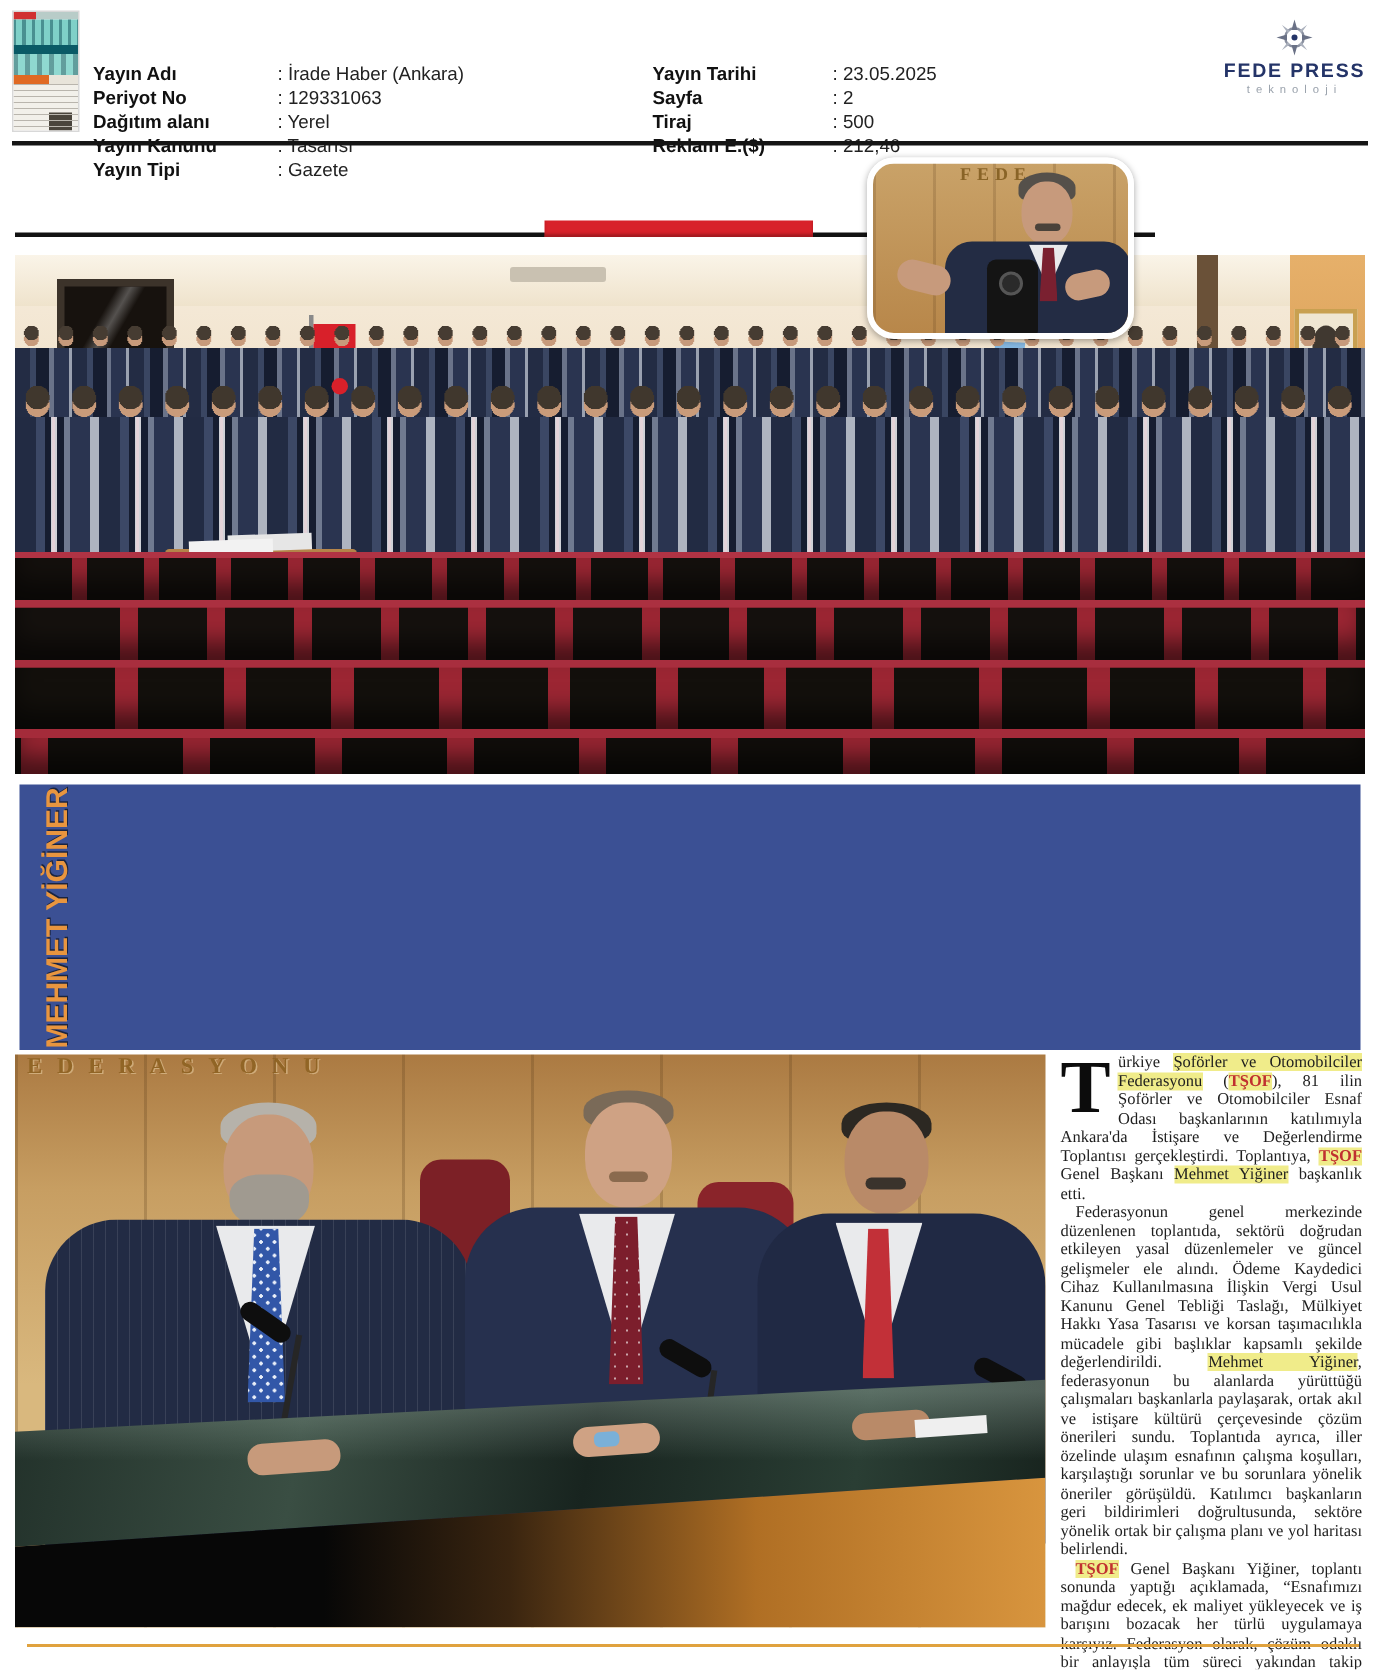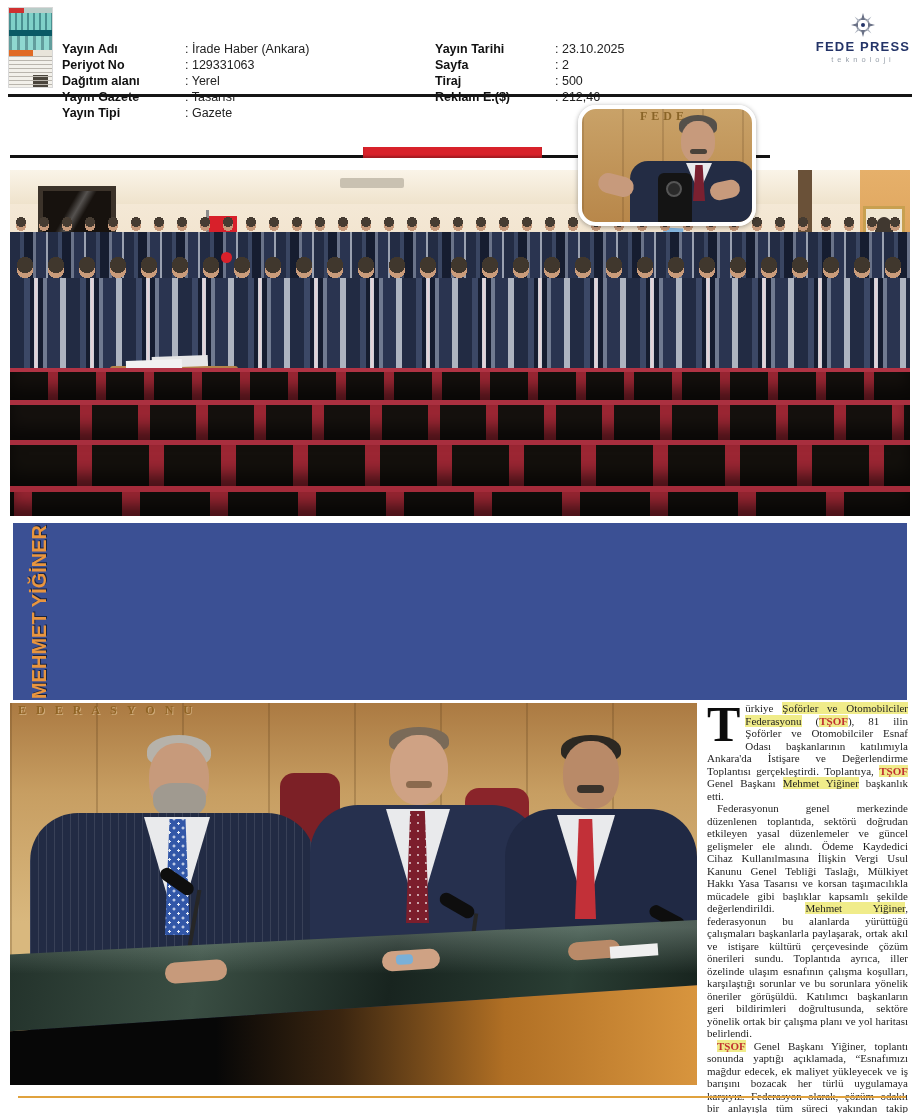--- a/index.html
+++ b/index.html
@@ -88,21 +88,21 @@
   .kicker{position:absolute;left:50%;top:50%;transform:translate(-50%,-50%) rotate(-90deg);white-space:nowrap;font-weight:bold;font-size:20px;letter-spacing:0;color:var(--kicker);text-shadow:1px 1px 0 #1a2440;}
   .hl-lines{position:absolute;left:54px;top:8px;right:6px;color:#fff;font-weight:bold;white-space:nowrap;}
   .hl-line{font-size:62px;line-height:80px;letter-spacing:-2px;text-shadow:-2px -2px 0 #16203c,2px -2px 0 #16203c,-2px 2px 0 #16203c,2px 2px 0 #16203c,4px 4px 0 #16203c;}
   .fit1{display:inline-block;transform:scaleX(1.0);transform-origin:0 50%;}
   .fit2{display:inline-block;transform:scaleX(.95);transform-origin:0 50%;}
   .hl-small{font-size:46px;}
 
   
   .photo-bottom{position:absolute;left:10px;top:703px;width:687px;height:382px;overflow:hidden;background:linear-gradient(180deg,#ab7a42 0,#c79e62 90px,#d9b87e 220px);}
   .pb-panels{position:absolute;inset:0;background:repeating-linear-gradient(90deg,rgba(90,60,25,.25) 0 2px,transparent 2px 86px);}
-  .pb-sign{position:absolute;left:8px;top:0;font-family:"Liberation Serif",serif;font-weight:bold;font-size:12px;letter-spacing:10px;color:#8a5f1e;opacity:.8;text-shadow:1px 1px 0 rgba(255,240,200,.5);}
+  .pb-sign{position:absolute;left:8px;top:0;font-family:"Liberation Serif",serif;font-weight:bold;font-size:15px;letter-spacing:10px;color:#8a5f1e;opacity:.8;text-shadow:1px 1px 0 rgba(255,240,200,.5);}
   .pb-chair{position:absolute;border-radius:14px 14px 0 0;}
   .pb-chair1{left:270px;top:70px;width:60px;height:140px;background:#7c2026;}
   .pb-chair2{left:455px;top:85px;width:64px;height:130px;background:#8a242a;}
   .man{position:absolute;}
   .head{position:absolute;border-radius:46%;}
   .hair{position:absolute;border-radius:50% 50% 36% 36%;}
   .beard{position:absolute;border-radius:38% 38% 50% 50%;}
   .torso{position:absolute;border-radius:48px 48px 0 0;}
   .shirt{position:absolute;background:#e9eaec;clip-path:polygon(0 0,100% 0,50% 100%);}
   .tie{position:absolute;clip-path:polygon(18% 0,82% 0,100% 100%,0 100%);}
@@ -166,25 +166,25 @@
     <div class="t3"></div>
     <div class="t4"></div>
     <div class="t5"></div>
     <div class="t6"></div>
   </div>
 
   <div class="meta-block meta-left">
       <div class="meta-row"><span class="meta-label">Yayın Adı</span><span class="meta-value">: İrade Haber (Ankara)</span></div>
       <div class="meta-row"><span class="meta-label">Periyot No</span><span class="meta-value">: 129331063</span></div>
       <div class="meta-row"><span class="meta-label">Dağıtım alanı</span><span class="meta-value">: Yerel</span></div>
-      <div class="meta-row"><span class="meta-label">Yayın Gazete</span><span class="meta-value">: Tasarısı</span></div>
+      <div class="meta-row"><span class="meta-label">Yayın Kanunu</span><span class="meta-value">: Tasarısı</span></div>
       <div class="meta-row"><span class="meta-label">Yayın Tipi</span><span class="meta-value">: Gazete</span></div>
     </div>
   <div class="meta-block meta-right">
-      <div class="meta-row"><span class="meta-label">Yayın Tarihi</span><span class="meta-value">: 23.10.2025</span></div>
+      <div class="meta-row"><span class="meta-label">Yayın Tarihi</span><span class="meta-value">: 23.05.2025</span></div>
       <div class="meta-row"><span class="meta-label">Sayfa</span><span class="meta-value">: 2</span></div>
       <div class="meta-row"><span class="meta-label">Tiraj</span><span class="meta-value">: 500</span></div>
       <div class="meta-row"><span class="meta-label">Reklam E.($)</span><span class="meta-value">: 212,46</span></div>
     </div>
 
   <div class="logo">
     <svg class="compass" width="26" height="26" viewBox="0 0 26 26">
       <circle cx="13" cy="13" r="6.2" fill="none" stroke="#8a90a0" stroke-width="1.6"></circle>
       <circle cx="13" cy="13" r="2" fill="#243468"></circle>
       <path d="M13 1 L15 8 L11 8 Z" fill="#6a7186"></path>

